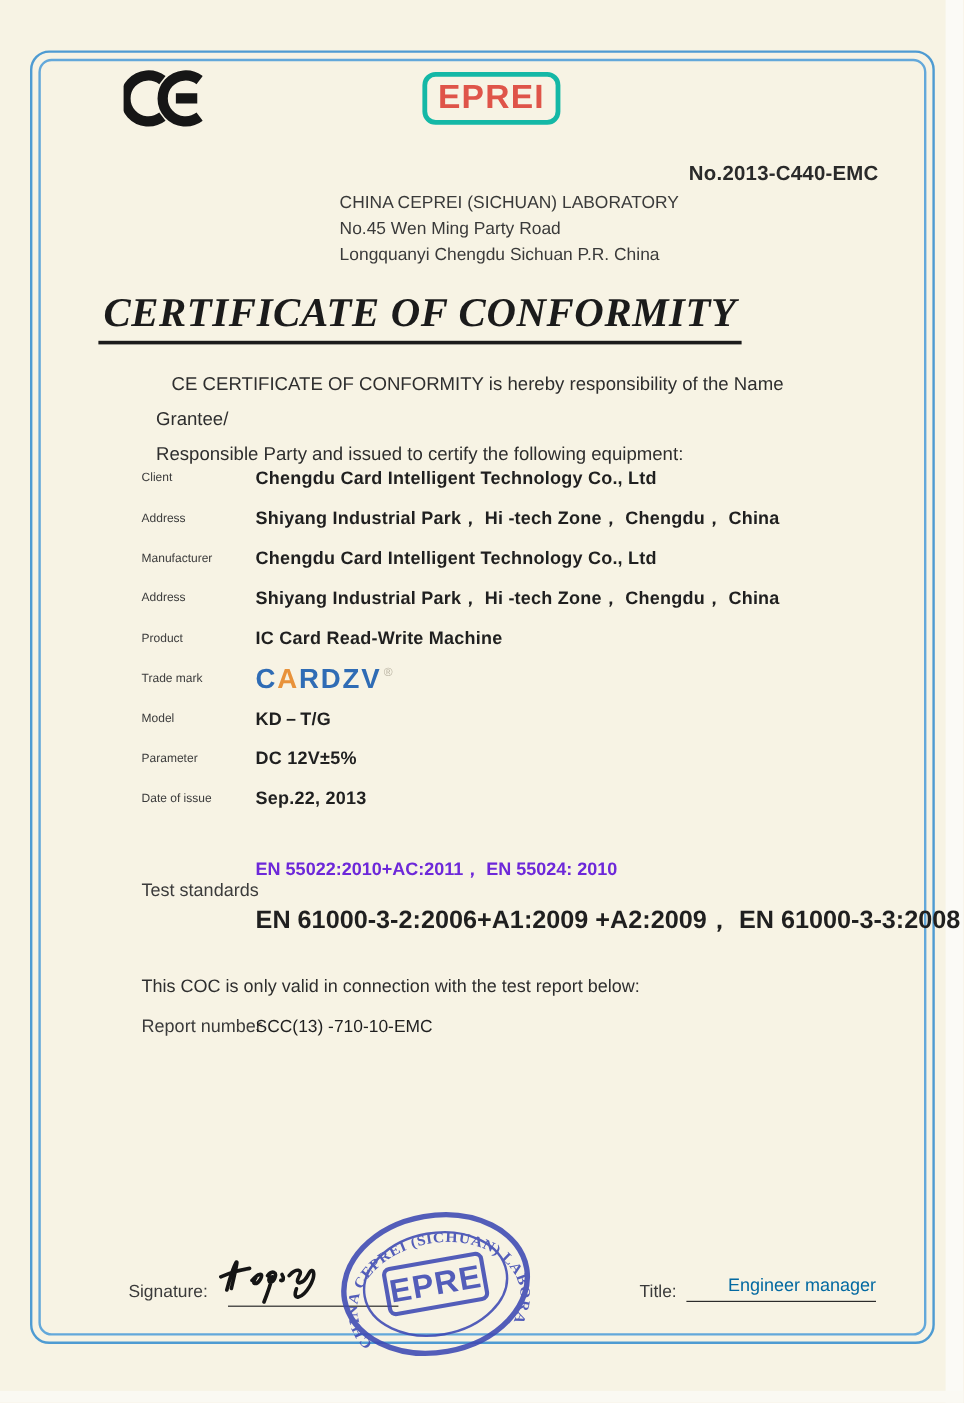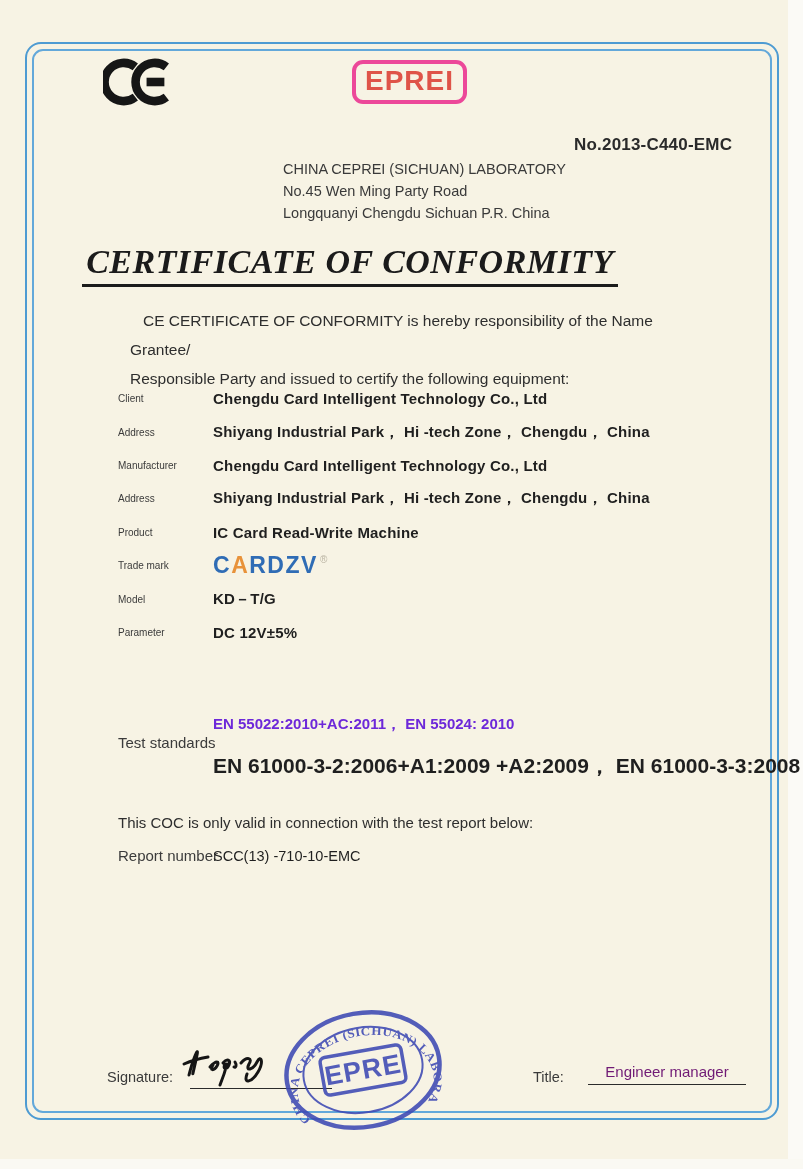--- a/index.html
+++ b/index.html
@@ -14,21 +14,21 @@
   .edge-bottom{position:absolute;left:0;bottom:0;width:100%;height:10px;background:#faf9f3;}
   
   .frame-outer{position:absolute;left:25px;top:42px;width:750px;height:1074px;
     border:2.5px solid #4e9bd2;border-radius:16px;}
   .frame-inner{position:absolute;left:32px;top:49px;width:736px;height:1060px;
     border:2px solid #63a8da;border-radius:11px;}
   
   .ce-mark{position:absolute;left:103px;top:57px;width:66px;height:50px;}
   
   .eprei-box{position:absolute;left:352px;top:60px;display:inline-block;
-    border:4px solid #ec4899;border-radius:11px;padding:3px 9px 5px 9px;
+    border:4px solid #14b8a6;border-radius:11px;padding:3px 9px 5px 9px;
     color:#df5449;font-weight:bold;font-size:28px;letter-spacing:1px;line-height:1;}
   
   .cert-no{position:absolute;left:574px;top:135px;font-weight:bold;font-size:17px;
     letter-spacing:0.2px;color:#2a2a2a;}
   
   .issuer{position:absolute;left:283px;top:158px;font-size:14.5px;line-height:22px;color:#3a3a3a;}
   
   .doc-title{position:absolute;left:0;top:243px;width:700px;text-align:center;}
   .doc-title span{display:inline-block;font-family:"Liberation Serif",serif;
     font-weight:bold;font-style:italic;font-size:34px;letter-spacing:0.5px;color:#1b1b1b;
@@ -51,22 +51,22 @@
   .ts-line1{position:absolute;left:213px;top:715px;font-weight:bold;font-size:15px;color:#6d28d9;}
   .ts-line2{position:absolute;left:213px;top:752px;font-weight:bold;font-size:21px;color:#1f1f1f;}
   .coc-note{position:absolute;left:118px;top:814px;font-size:15px;color:#2e2e2e;}
   .report-label{position:absolute;left:118px;top:847px;font-size:15px;color:#3b3b3b;}
   .report-value{position:absolute;left:213px;top:848px;font-weight:normal;font-size:14.5px;color:#1f1f1f;}
   
   .sig-label{position:absolute;left:107px;top:1069px;font-size:14.5px;color:#3a3a3a;}
   .sig-line{position:absolute;left:190px;top:1088px;width:142px;border-top:1.5px solid #2b2b2b;}
   .sig-script{position:absolute;left:180px;top:1033px;width:115px;height:55px;z-index:6;}
   .title-label{position:absolute;left:533px;top:1069px;font-size:14.5px;color:#3a3a3a;}
-  .title-value{position:absolute;left:588px;top:1063px;width:158px;text-align:center;
-    font-size:15px;color:#701a75;border-bottom:1.5px solid #2b2b2b;padding-bottom:4px;}
+  .title-value{position:absolute;left:572px;top:1063px;width:158px;text-align:right;
+    font-size:15px;color:#0369a1;border-bottom:1.5px solid #2b2b2b;padding-bottom:4px;}
   
   .stamp{position:absolute;left:246px;top:985px;width:234px;height:170px;z-index:5;opacity:0.88;}
 </style>
 </head>
 <body>
 
 <div class="edge-right"></div>
 <div class="edge-bottom"></div>
 
 <div class="frame-outer"></div>
@@ -125,20 +125,24 @@
     <span class="tm-logo"><span>C</span><span class="tm-a">A</span><span>RDZV</span><span class="tm-reg">®</span></span>
   </div>
   <div class="frow">
     <span class="flabel">Model</span>
     <span class="fvalue">KD－T/G</span>
   </div>
   <div class="frow">
     <span class="flabel">Parameter</span>
     <span class="fvalue">DC 12V±5%</span>
   </div>
+  <div class="frow">
+    <span class="flabel">Date of issue</span>
+    <span class="fvalue">Sep.22, 2013</span>
+  </div>
 </div>
 
 <div class="ts-label">Test standards</div>
 <div class="ts-line1">EN 55022:2010+AC:2011， EN 55024: 2010</div>
 <div class="ts-line2">EN 61000-3-2:2006+A1:2009 +A2:2009， EN 61000-3-3:2008</div>
 
 <div class="coc-note">This COC is only valid in connection with the test report below:</div>
 
 <div class="report-label">Report number</div>
 <div class="report-value">SCC(13) -710-10-EMC</div>

